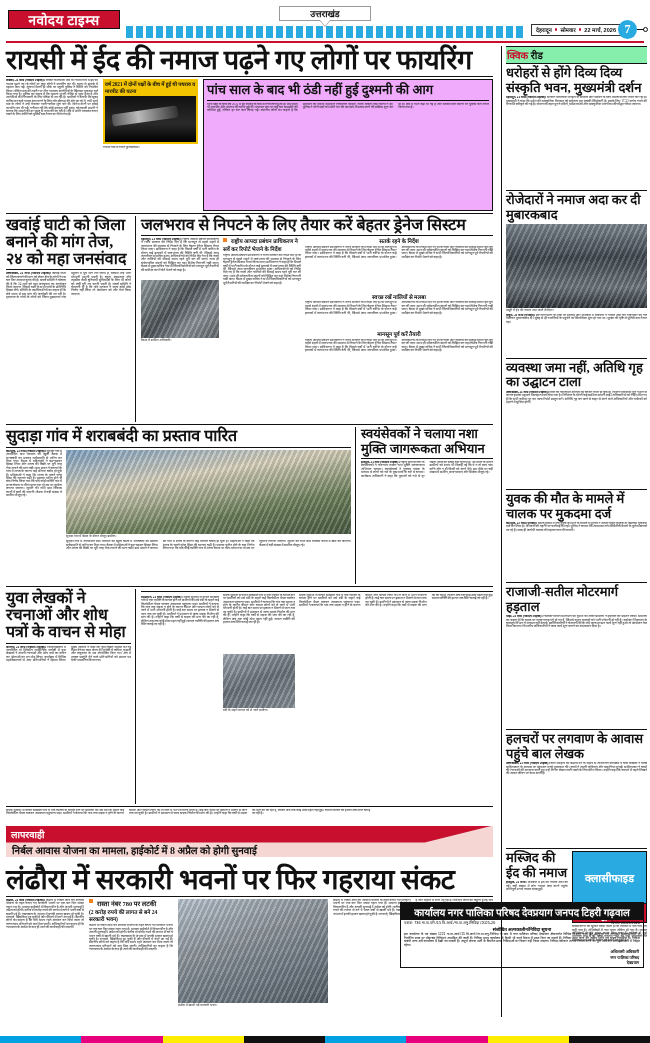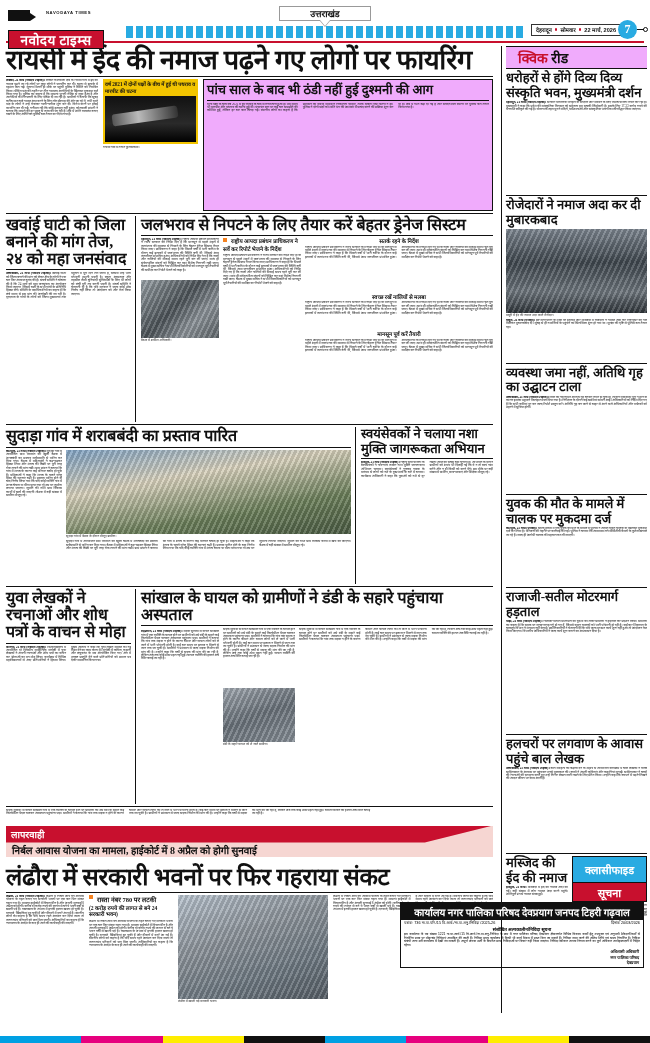--- a/index.html
+++ b/index.html
@@ -9,21 +9,21 @@
   .page { position:relative; width:650px; height:1043px; background:#fff; padding:4px 6px 0 6px; }
 
   
   .masthead { position:relative; height:36px; display:flex; align-items:flex-end; }
   .logo-wrap { position:relative; width:118px; height:30px; flex:0 0 auto; }
   .logo-tab { position:absolute; left:2px; top:0; width:22px; height:11px; background:#111; }
   .logo-tab:after{ content:""; position:absolute; right:-6px; top:3px; border-left:6px solid #111;
      border-top:4px solid transparent; border-bottom:4px solid transparent;}
   .logo-eng { position:absolute; left:40px; top:0px; font-size:4.2px; letter-spacing:.6px;
      color:#111; font-weight:bold; }
-  .logo-box { position:absolute; left:2px; top:20px; width:96px; height:19px; background:#c8102e;
+  .logo-box { position:absolute; left:2px; top:0; width:112px; height:19px; background:#c8102e;
      border:1.2px solid #111; display:flex; align-items:center; justify-content:center; }
   .logo-text { color:#fff; font-size:13.5px; font-weight:bold; letter-spacing:.4px;
      font-family:"Liberation Serif", serif; }
 
   .bars { flex:1 1 auto; height:13px; margin:0 2px 2px 2px; position:relative; overflow:hidden; }
   .bars i { display:inline-block; width:7px; height:13px; background:#29abe2; margin-right:3px; }
 
   .edition-tab { position:absolute; left:50%; transform:translateX(-50%); top:2px;
      width:92px; height:15px; background:#fff; border:1px solid #999;
      display:flex; align-items:center; justify-content:center; z-index:5; }
@@ -89,36 +89,36 @@
   .gunimg { height:46px; margin-top:2px; background:linear-gradient(180deg,#111,#2a2a2a 60%,#000);
      position:relative; overflow:hidden;}
   .gunimg:after{content:"";position:absolute;left:8%;top:30%;width:72%;height:26%;
      background:linear-gradient(90deg,#555,#bbb 40%,#333);border-radius:3px;transform:rotate(-8deg);}
 
   
   .boxed { border:1px solid #111; padding:3px; }
   .boxed-cream { background:#f0abfc; }
 
   
-  .qr-head { background:#f0abfc; border-top:1.4px solid #111; border-bottom:1.4px solid #111;
-     padding:1px 12px; font-size:14px; font-weight:bold; color:#111;
+  .qr-head { background:#86efac; border-top:1.4px solid #111; border-bottom:1.4px solid #111;
+     padding:1px 1px; font-size:10px; font-weight:bold; color:#111;
      font-family:"Liberation Serif",serif;}
   .qr-head em { color:#c8102e; font-style:normal; }
 
   
   .flagrow { display:flex; align-items:stretch; background:#f6d6d2; margin:3px 0;flex-direction:column; }
   .flag { background:#c8102e; color:#fff; font-size:9.5px; font-weight:bold;
      padding:2px 7px 2px 5px; font-family:"Liberation Serif",serif;
      clip-path:polygon(0 0, 100% 0, 86% 100%, 0 100%); }
   .flagtxt { flex:1; display:flex; align-items:center; padding-left:6px;
      font-size:10px; font-weight:bold; color:#111; font-family:"Liberation Serif",serif;}
 
   
   .cls-head { background:#29abe2; color:#fff; text-align:center; font-size:11px;
-     font-weight:bold; padding:5px 0; font-family:"Liberation Serif",serif;
+     font-weight:bold; padding:18px 0; font-family:"Liberation Serif",serif;
      border:1px solid #111; }
   .sucna-head { background:#c8102e; color:#fff; text-align:center; font-size:11px;
      font-weight:bold; padding:1.5px 0; font-family:"Liberation Serif",serif;
      border:1px solid #111; border-top:0; }
 
   
   .tender { border:1.2px solid #111; margin-top:4px; }
   .tender-title { background:#111; color:#fff; text-align:center; font-size:10px;
      font-weight:bold; padding:1.5px 0; font-family:"Liberation Serif",serif;}
   .tender-sub { text-align:center; font-size:4.6px; font-weight:bold; padding:1px 2px 0;}
@@ -291,21 +291,20 @@
         <div style="width:130px;flex:0 0 auto;border-right:1px solid #111;padding-right:4px;">
           <div class="hl-2">युवा लेखकों ने रचनाओं और शोध पत्रों के वाचन से मोहा</div>
           <div class="blackline"></div>
           <div class="txt cols2" style="height:158px;">
             <b>श्रीनगर, 21 मार्च (नवोदय टाइम्स)।</b>
             <span>विश्वविद्यालय में आयोजित दो दिवसीय साहित्यिक संगोष्ठी में युवा लेखकों ने अपनी रचनाओं और शोध पत्रों का वाचन कर श्रोताओं का मन मोह लिया। कार्यक्रम में विभिन्न महाविद्यालयों से आए प्रतिभागियों ने हिस्सा लिया। मुख्य अतिथि ने कहा कि युवा लेखन समाज को नई दिशा देने का काम करता है। संगोष्ठी में कविता, कहानी और लघुकथा के सत्र आयोजित किए गए। अंत में उत्कृष्ट प्रस्तुति देने वाले प्रतिभागियों को प्रमाण पत्र देकर सम्मानित किया गया।</span>
           </div>
         </div>
 
         <div style="flex:1;">
-          <div class="hl-2">सांखाल के घायल को ग्रामीणों ने डंडी के सहारे पहुंचाया अस्पताल</div>
           <div class="blackline"></div>
           <div style="display:flex;gap:4px;">
             <div style="width:78px;flex:0 0 auto;">
               <div class="txt" style="height:108px;margin-top:2px;">
                 <b>रुद्रप्रयाग, 21 मार्च (नवोदय टाइम्स)।</b>
                 <span>सड़क सुविधा से वंचित सांखाल गांव में एक व्यक्ति के घायल होने पर ग्रामीणों को उसे डंडी के सहारे कई किलोमीटर पैदल चलकर अस्पताल पहुंचाना पड़ा। ग्रामीणों ने बताया कि गांव तक सड़क न होने के कारण बीमार और घायल लोगों को ले जाने में भारी परेशानी होती है। कई बार समय पर इलाज न मिलने से जान तक जा चुकी है। ग्रामीणों ने प्रशासन से जल्द सड़क निर्माण की मांग की है। उन्होंने कहा कि वर्षों से सड़क की मांग की जा रही है, लेकिन अब तक कोई ठोस पहल नहीं हुई। घायल व्यक्ति की हालत अब स्थिर बताई जा रही है।</span>
               </div>
             </div>
             <div style="width:72px;flex:0 0 auto;">
               <div class="txt" style="height:58px;">सड़क सुविधा से वंचित सांखाल गांव में एक व्यक्ति के घायल होने पर ग्रामीणों को उसे डंडी के सहारे कई किलोमीटर पैदल चलकर अस्पताल पहुंचाना पड़ा। ग्रामीणों ने बताया कि गांव तक सड़क न होने के कारण बीमार और घायल लोगों को ले जाने में भारी परेशानी होती है। कई बार समय पर इलाज न मिलने से जान तक जा चुकी है। ग्रामीणों ने प्रशासन से जल्द सड़क निर्माण की मांग की है। उन्होंने कहा कि वर्षों से सड़क की मांग की जा रही है, लेकिन अब तक कोई ठोस पहल नहीं हुई। घायल व्यक्ति की हालत अब स्थिर बताई जा रही है।</div>
@@ -320,21 +319,21 @@
       </div>
 
       <div class="blackline"></div>
       <div class="txt cols4" style="height:14px;">सड़क सुविधा से वंचित सांखाल गांव में एक व्यक्ति के घायल होने पर ग्रामीणों को उसे डंडी के सहारे कई किलोमीटर पैदल चलकर अस्पताल पहुंचाना पड़ा। ग्रामीणों ने बताया कि गांव तक सड़क न होने के कारण बीमार और घायल लोगों को ले जाने में भारी परेशानी होती है। कई बार समय पर इलाज न मिलने से जान तक जा चुकी है। ग्रामीणों ने प्रशासन से जल्द सड़क निर्माण की मांग की है। उन्होंने कहा कि वर्षों से सड़क की मांग की जा रही है, लेकिन अब तक कोई ठोस पहल नहीं हुई। घायल व्यक्ति की हालत अब स्थिर बताई जा रही है।</div>
 
       <div>
         <div class="flagrow">
           <div class="flag">लापरवाही</div>
           <div class="flagtxt">निर्बल आवास योजना का मामला, हाईकोर्ट में 8 अप्रैल को होगी सुनवाई</div>
         </div>
-        <div class="hl-main" style="font-size:24px;margin-top:8px;">लंढौरा में सरकारी भवनों पर फिर गहराया संकट</div>
+        <div class="hl-main" style="font-size:28px;margin-top:8px;">लंढौरा में सरकारी भवनों पर फिर गहराया संकट</div>
         <div class="blackline"></div>
 
         <div style="display:flex;gap:5px;margin-top:2px;">
           <div style="width:78px;flex:0 0 auto;">
             <div class="txt" style="height:116px;">
               <b>लंढौरा, 21 मार्च (नवोदय टाइम्स)।</b>
               <span>लंढौरा में निर्बल आय वर्ग आवास योजना के तहत बनाए गए सरकारी भवनों पर एक बार फिर संकट गहरा गया है। मामला हाईकोर्ट में विचाराधीन है और अगली सुनवाई 8 अप्रैल को होगी। करीब दो करोड़ रुपये की लागत से बने ये भवन वर्षों से खाली पड़े हैं। रखरखाव के अभाव में इनकी हालत खस्ता हो चुकी है। दरवाजे, खिड़कियां टूट चुकी हैं और दीवारों में दरारें आ गई हैं। स्थानीय लोगों का कहना है कि यदि समय रहते आवंटन कर दिया जाता तो जरूरतमंद परिवारों को छत मिल जाती। अधिकारियों का कहना है कि न्यायालय के आदेश के बाद ही आगे की कार्यवाही की जाएगी।</span>
             </div>
           </div>
           <div style="width:84px;flex:0 0 auto;">

